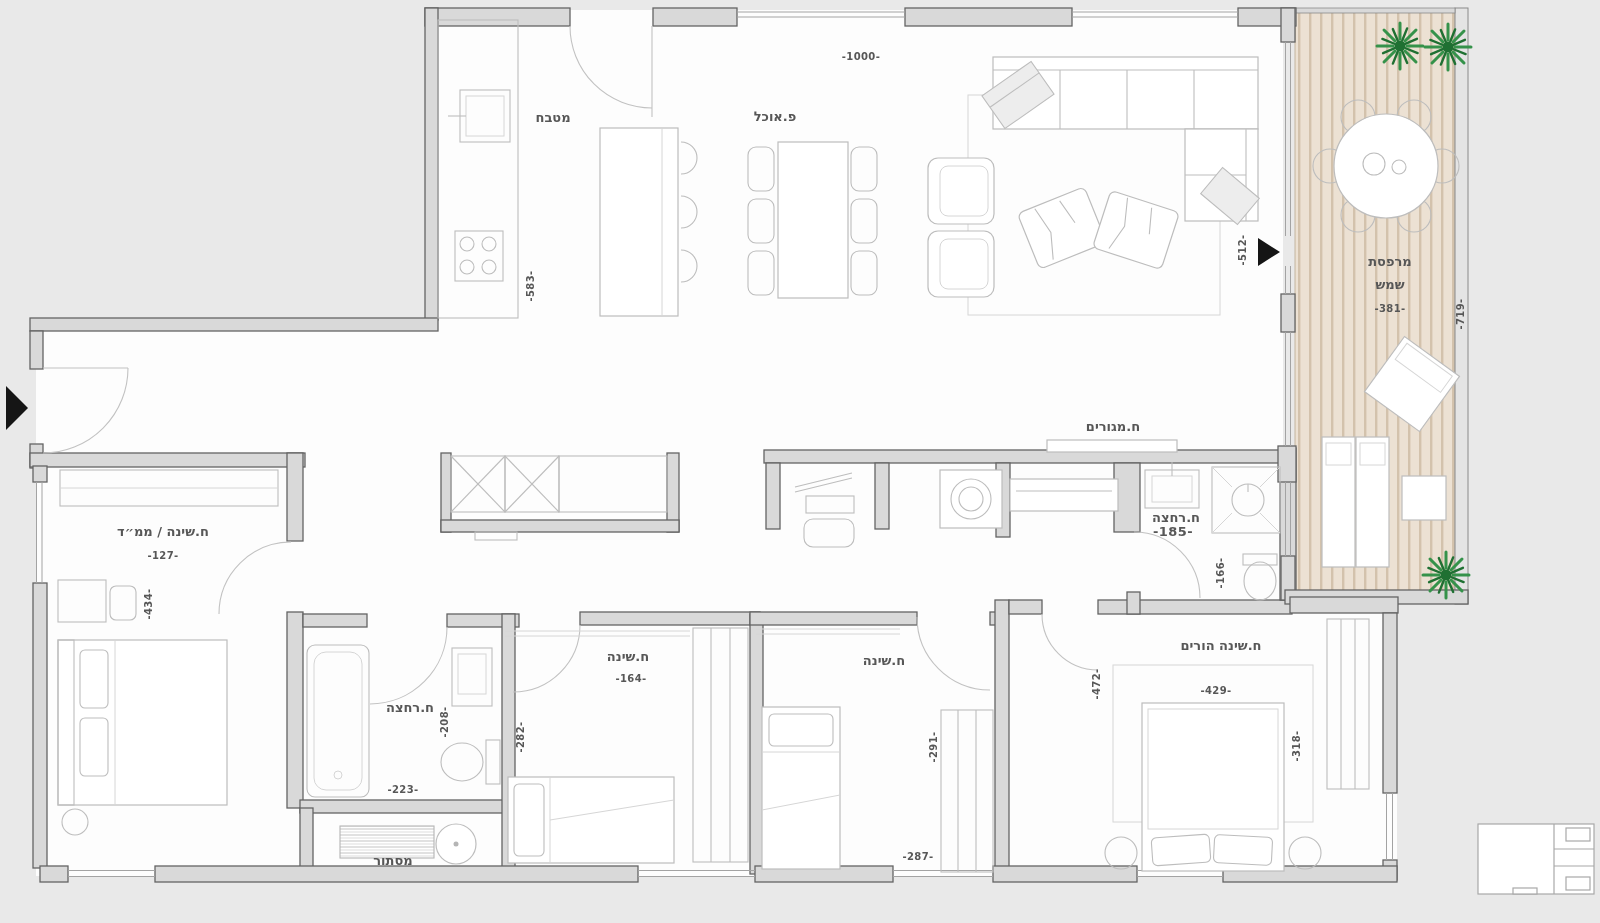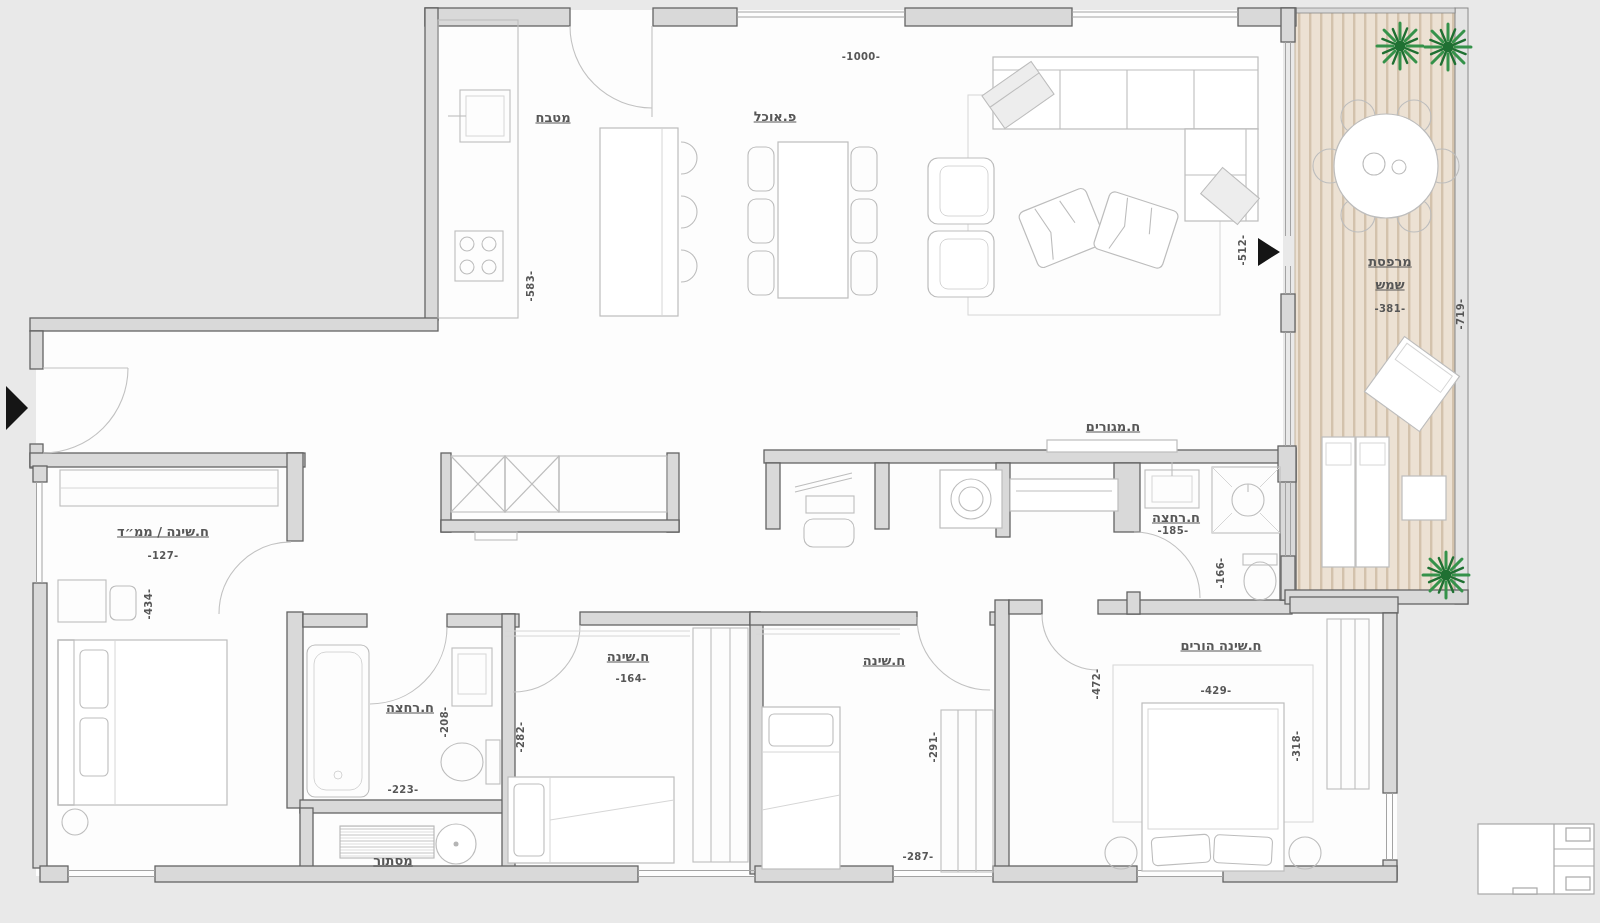--- a/index.html
+++ b/index.html
@@ -13,24 +13,24 @@
   .f  {fill:#ffffff;stroke:#bdbdbd;stroke-width:1.2;}
   .f2 {fill:#ededed;stroke:#bdbdbd;stroke-width:1.1;}
   .fn {fill:none;stroke:#bdbdbd;stroke-width:1.1;}
   .fl {fill:none;stroke:#d6d6d6;stroke-width:1;}
   .door{fill:none;stroke:#c2c2c2;stroke-width:1.1;}
   .blk{fill:#151515;}
   
   .lbl{position:absolute;transform:translate(-50%,-50%);color:#575757;white-space:nowrap;
        direction:rtl;line-height:1;}
   .lbl.v{transform:translate(-50%,-50%) rotate(-90deg);}
-  .room{font-size:13px;font-weight:700;text-decoration:underline;}
+  .room{font-size:13px;font-weight:700;}
   .room.sm{font-size:13px;}
   .dim{font-size:10px;font-weight:700;letter-spacing:.4px;direction:ltr;}
-  .dim.sm2{font-size:10px;}
+  .dim.sm2{font-size:13px;}
 </style>
 </head>
 <body>
 
 <div class="stage">
 
 <svg width="1600" height="923" viewBox="0 0 1600 923">
   <defs>
     <pattern id="deck" width="11" height="12" patternUnits="userSpaceOnUse">
       <rect width="11" height="12" fill="#ece1d3"></rect>

